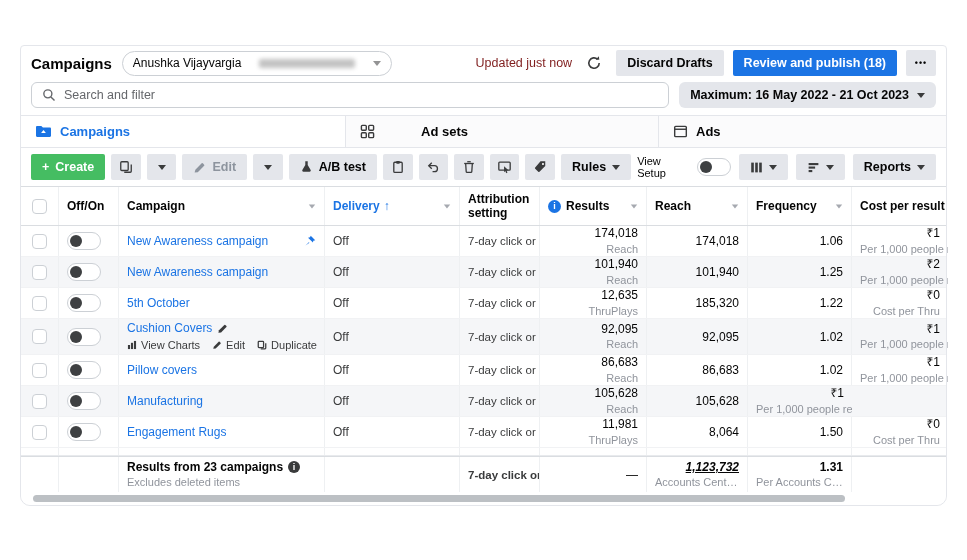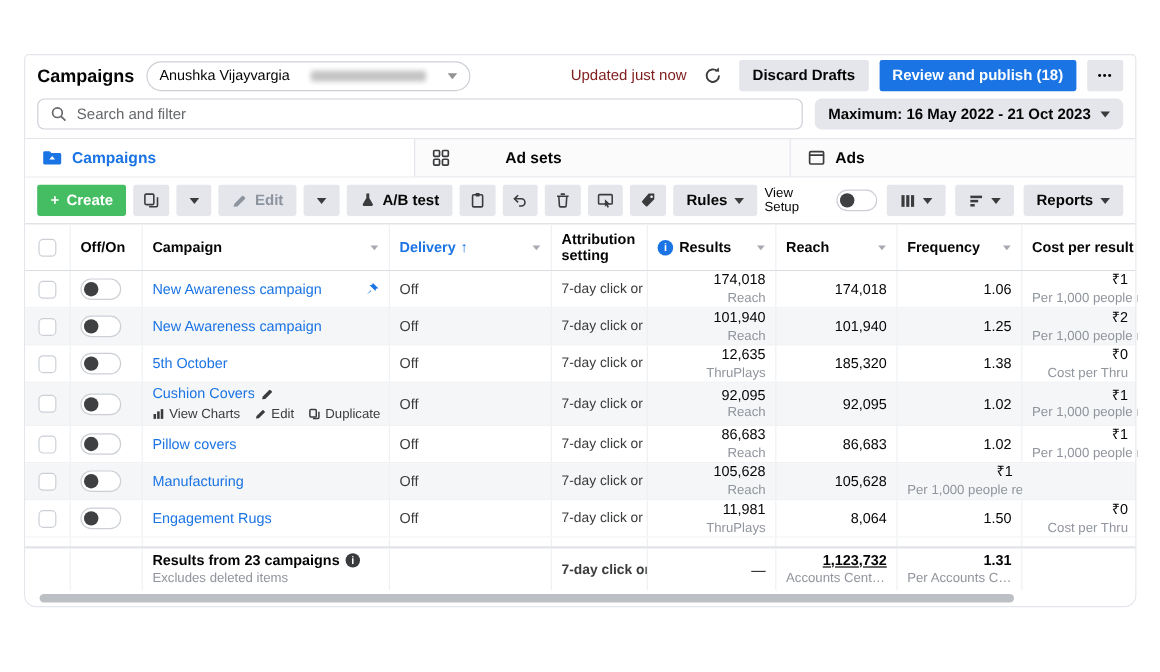--- a/index.html
+++ b/index.html
@@ -74,21 +74,21 @@
   .sub { font-size: 11px; color: #90949c; }
   .delivery-txt { color: #3a3b3c; }
   .attr-txt { font-size: 11.5px; color: #3a3b3c; }
   .checkbox { width: 15px; height: 15px; border: 1px solid #ccd0d5; border-radius: 4px; background: #fff; cursor: pointer; flex: none; }
   .actions { display: flex; gap: 12px; align-items: center; font-size: 11px; color: #3a3b3c; margin-top: 1px; }
   .action { display: inline-flex; align-items: center; gap: 4px; cursor: pointer; }
   .name-line { display: flex; align-items: center; width: 100%; gap: 5px; }
   .sliver { height: 8px; overflow: hidden; background: #fff; border-bottom: 1px solid #e8eaed; }
   .tfoot { min-height: 36px; background: #fff; font-size: 12px; border-top: 1px solid #dadde1; }
   .foot-title { font-weight: bold; display: flex; align-items: center; gap: 5px; }
-  .underlined { font-weight: bold; text-decoration: underline; }
+  .underlined { font-weight: bold; text-decoration: underline; font-style: italic; }
   .bold { font-weight: bold; }
   .info-dot { width: 13px; height: 13px; border-radius: 50%; background: #1b74e4; color: #fff;
     font-size: 9px; font-weight: bold; display: inline-flex; align-items: center; justify-content: center; flex: none; }
   .info-dot.dark { background: #3a3b3c; width: 12px; height: 12px; }
   .scroll-area { height: 13px; position: relative; border-radius: 0 0 10px 10px; background: #fff; }
   .scroll-thumb { position: absolute; left: 12px; top: 3px; width: 812px; height: 7px;
     background: #bcc0c4; border-radius: 4px; cursor: grab; }
   .ic { flex: none; display: inline-block; }
   .ellip { text-overflow: ellipsis; overflow: hidden; }
 </style>
@@ -353,21 +353,21 @@
     <div class="cell">
         <span class="name">5th October</span>
       </div>
     <div class="cell delivery-txt">Off</div>
     <div class="cell attr-txt">7-day click or ...</div>
     <div class="cell col">
         <span>12,635</span>
         <span class="sub">ThruPlays</span>
       </div>
     <div class="cell num">185,320</div>
-    <div class="cell num">1.38</div>
+    <div class="cell num">1.22</div>
     <div class="cell col">
         <span>₹0</span>
         <span class="sub">Cost per Thru</span>
       </div>
   </div>
 
   <div class="grid row alt tall">
     <div class="cell center">
         <span class="checkbox"></span>
       </div>

